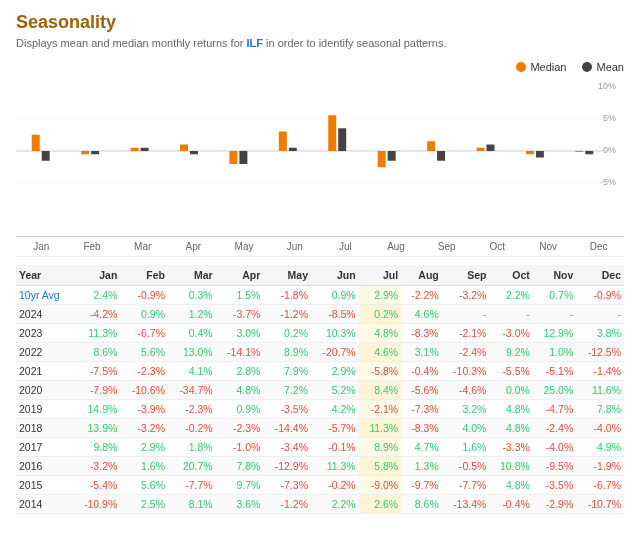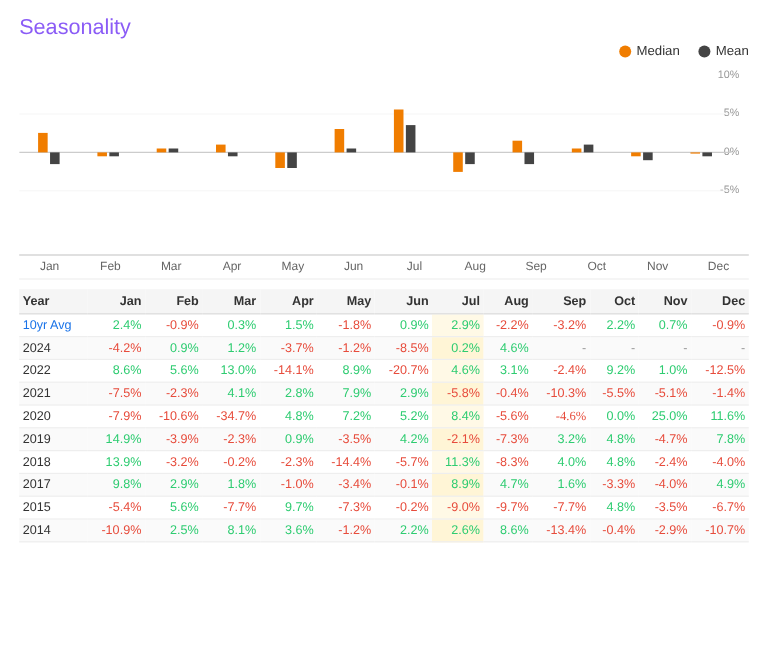--- a/index.html
+++ b/index.html
@@ -1,18 +1,18 @@
 <!DOCTYPE html>
 <html><head>
   <meta charset="utf-8">
   <style>
     * { box-sizing: border-box; margin: 0; padding: 0; }
     body { font-family: Arial, sans-serif; font-size: 11px; color: #333; background: #fff; width: 640px; }
     .container { padding: 12px 16px; }
-    h2 { font-size: 18px; font-weight: normal; color: #8b5cf6; margin-bottom: 4px; }
+    h2 { font-size: 18px; font-weight: bold; color: #a16207; margin-bottom: 4px; }
     .subtitle { font-size: 11px; color: #666; margin-bottom: 12px; }
     .subtitle span.ticker { color: #1a73e8; font-weight: bold; }
     .legend { display: flex; gap: 16px; justify-content: flex-end; margin-bottom: 4px; font-size: 11px; }
     .legend-item { display: flex; align-items: center; gap: 4px; }
     .legend-dot { width: 10px; height: 10px; border-radius: 50%; }
     .chart-area { position: relative; width: 100%; height: 160px; border-bottom: 1px solid #ccc; margin-bottom: 0; }
     .x-axis { display: flex; justify-content: space-around; padding: 4px 0; border-bottom: 1px solid #eee; margin-bottom: 8px; }
     .x-label { flex: 1; text-align: center; font-size: 10px; color: #666; }
 
     
@@ -28,20 +28,25 @@
     tr:nth-child(even) td.highlight-col { background: #fff5d6; }
 
     
     .chart-svg { width: 100%; height: 140px; display: block; }
   </style>
 </head>
 <body>
 
 <div class="container">
   <h2>Seasonality</h2>
+  <p class="subtitle">
+    <span>Displays mean and median monthly returns for</span>
+    <span class="ticker">ILF</span>
+    <span>in order to identify seasonal patterns.</span>
+  </p>
 
   <div class="legend">
     <div class="legend-item">
       <div class="legend-dot" id="median-dot" style="background: rgb(240, 125, 0);"></div>
       <span>Median</span>
     </div>
     <div class="legend-item">
       <div class="legend-dot" id="mean-dot" style="background: rgb(68, 68, 68);"></div>
       <span>Mean</span>
     </div>
@@ -144,20 +149,35 @@
           <td style="color: rgb(231, 76, 60);">-1.2%</td>
           <td style="color: rgb(231, 76, 60);">-8.5%</td>
           <td class="highlight-col" style="color: rgb(46, 204, 113);">0.2%</td>
           <td style="color: rgb(46, 204, 113);">4.6%</td>
           <td style="color: rgb(153, 153, 153);">-</td>
           <td style="color: rgb(153, 153, 153);">-</td>
           <td style="color: rgb(153, 153, 153);">-</td>
           <td style="color: rgb(153, 153, 153);">-</td>
         </tr>
         <tr>
+          <td>2023</td>
+          <td style="color: rgb(46, 204, 113);">11.3%</td>
+          <td style="color: rgb(231, 76, 60);">-6.7%</td>
+          <td style="color: rgb(46, 204, 113);">0.4%</td>
+          <td style="color: rgb(46, 204, 113);">3.0%</td>
+          <td style="color: rgb(46, 204, 113);">0.2%</td>
+          <td style="color: rgb(46, 204, 113);">10.3%</td>
+          <td class="highlight-col" style="color: rgb(46, 204, 113);">4.8%</td>
+          <td style="color: rgb(231, 76, 60);">-8.3%</td>
+          <td style="color: rgb(231, 76, 60);">-2.1%</td>
+          <td style="color: rgb(231, 76, 60);">-3.0%</td>
+          <td style="color: rgb(46, 204, 113);">12.9%</td>
+          <td style="color: rgb(46, 204, 113);">3.8%</td>
+        </tr>
+        <tr>
           <td>2022</td>
           <td style="color: rgb(46, 204, 113);">8.6%</td>
           <td style="color: rgb(46, 204, 113);">5.6%</td>
           <td style="color: rgb(46, 204, 113);">13.0%</td>
           <td style="color: rgb(231, 76, 60);">-14.1%</td>
           <td style="color: rgb(46, 204, 113);">8.9%</td>
           <td style="color: rgb(231, 76, 60);">-20.7%</td>
           <td class="highlight-col" style="color: rgb(46, 204, 113);">4.6%</td>
           <td style="color: rgb(46, 204, 113);">3.1%</td>
           <td style="color: rgb(231, 76, 60);">-2.4%</td>
@@ -183,21 +203,21 @@
         <tr>
           <td>2020</td>
           <td style="color: rgb(231, 76, 60);">-7.9%</td>
           <td style="color: rgb(231, 76, 60);">-10.6%</td>
           <td style="color: rgb(231, 76, 60);">-34.7%</td>
           <td style="color: rgb(46, 204, 113);">4.8%</td>
           <td style="color: rgb(46, 204, 113);">7.2%</td>
           <td style="color: rgb(46, 204, 113);">5.2%</td>
           <td class="highlight-col" style="color: rgb(46, 204, 113);">8.4%</td>
           <td style="color: rgb(231, 76, 60);">-5.6%</td>
-          <td style="color: rgb(231, 76, 60); font-family: Liberation Serif, serif;">-4.6%</td>
+          <td style="color: rgb(231, 76, 60);">-4.6%</td>
           <td style="color: rgb(46, 204, 113);">0.0%</td>
           <td style="color: rgb(46, 204, 113);">25.0%</td>
           <td style="color: rgb(46, 204, 113); text-align: right;">11.6%</td>
         </tr>
         <tr>
           <td>2019</td>
           <td style="color: rgb(46, 204, 113);">14.9%</td>
           <td style="color: rgb(231, 76, 60);">-3.9%</td>
           <td style="color: rgb(231, 76, 60);">-2.3%</td>
           <td style="color: rgb(46, 204, 113);">0.9%</td>
@@ -234,20 +254,35 @@
           <td style="color: rgb(231, 76, 60);">-3.4%</td>
           <td style="color: rgb(231, 76, 60);">-0.1%</td>
           <td class="highlight-col" style="color: rgb(46, 204, 113);">8.9%</td>
           <td style="color: rgb(46, 204, 113);">4.7%</td>
           <td style="color: rgb(46, 204, 113);">1.6%</td>
           <td style="color: rgb(231, 76, 60);">-3.3%</td>
           <td style="color: rgb(231, 76, 60);">-4.0%</td>
           <td style="color: rgb(46, 204, 113);">4.9%</td>
         </tr>
         <tr>
+          <td>2016</td>
+          <td style="color: rgb(231, 76, 60);">-3.2%</td>
+          <td style="color: rgb(46, 204, 113);">1.6%</td>
+          <td style="color: rgb(46, 204, 113);">20.7%</td>
+          <td style="color: rgb(46, 204, 113);">7.8%</td>
+          <td style="color: rgb(231, 76, 60);">-12.9%</td>
+          <td style="color: rgb(46, 204, 113);">11.3%</td>
+          <td class="highlight-col" style="color: rgb(46, 204, 113);">5.8%</td>
+          <td style="color: rgb(46, 204, 113);">1.3%</td>
+          <td style="color: rgb(231, 76, 60);">-0.5%</td>
+          <td style="color: rgb(46, 204, 113);">10.8%</td>
+          <td style="color: rgb(231, 76, 60);">-9.5%</td>
+          <td style="color: rgb(231, 76, 60);">-1.9%</td>
+        </tr>
+        <tr>
           <td>2015</td>
           <td style="color: rgb(231, 76, 60);">-5.4%</td>
           <td style="color: rgb(46, 204, 113);">5.6%</td>
           <td style="color: rgb(231, 76, 60);">-7.7%</td>
           <td style="color: rgb(46, 204, 113);">9.7%</td>
           <td style="color: rgb(231, 76, 60);">-7.3%</td>
           <td style="color: rgb(231, 76, 60);">-0.2%</td>
           <td class="highlight-col" style="color: rgb(231, 76, 60);">-9.0%</td>
           <td style="color: rgb(231, 76, 60);">-9.7%</td>
           <td style="color: rgb(231, 76, 60);">-7.7%</td>

